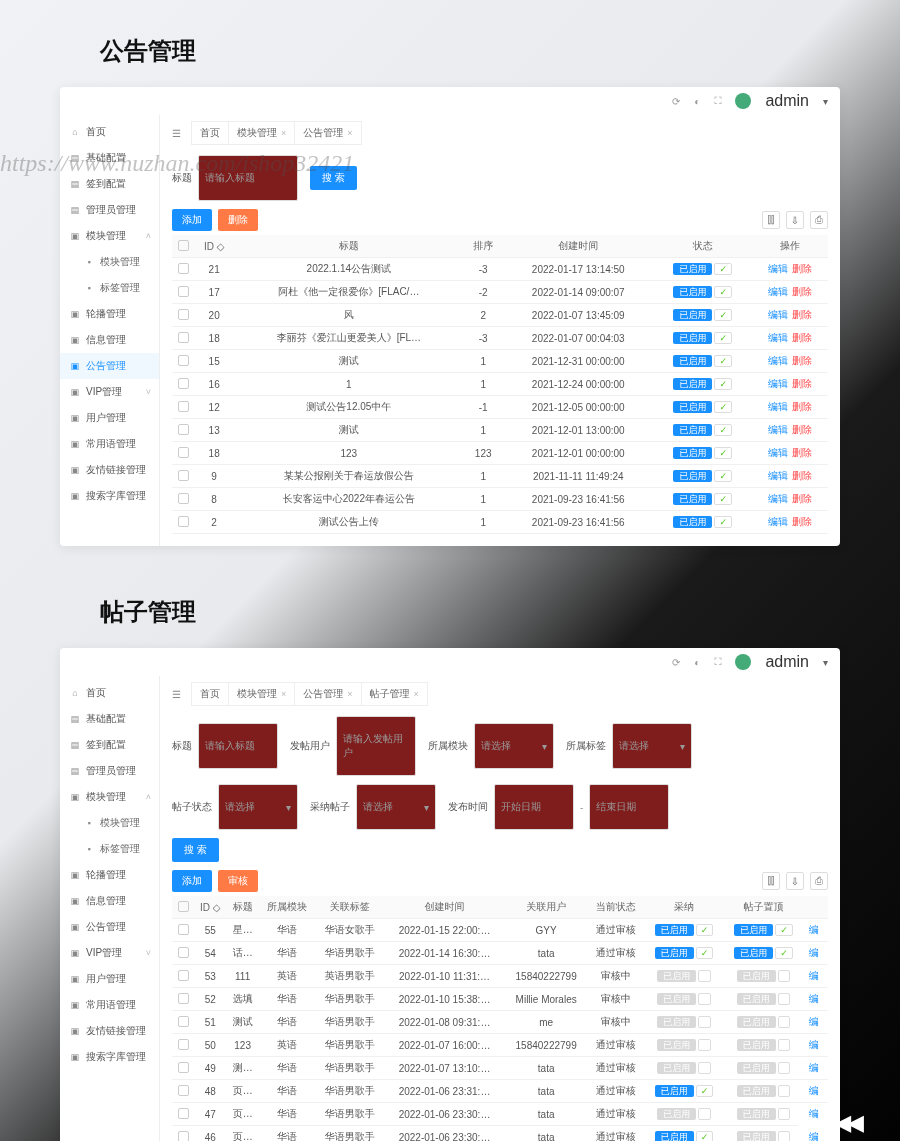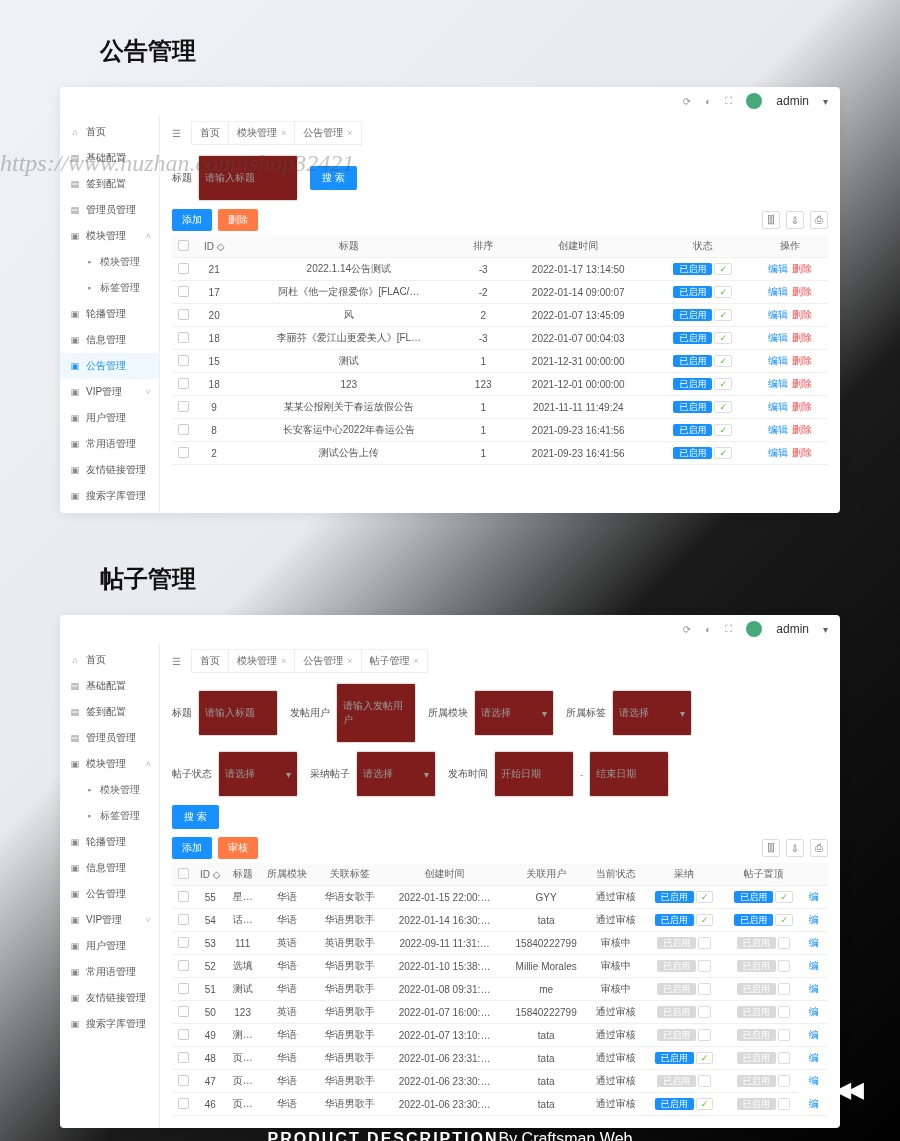--- a/index.html
+++ b/index.html
@@ -41,21 +41,21 @@
     display: flex;
     justify-content: flex-end;
     align-items: center;
     padding: 0 12px;
     gap: 14px;
     font-size: 10px;
     color: #666;
   }
   .titlebar .icon { cursor: pointer; color: #999; }
   .avatar { width: 16px; height: 16px; border-radius: 50%; background: #4a7; display:inline-block; }
-  .admin-label { color:#333; font-size:12px; }
+  .admin-label { color:#333; font-size:16px; }
   .body-wrap { display: flex; }
   .sidebar {
     width: 100px;
     border-right: 1px solid #eee;
     padding: 4px 0;
   }
   .side-item {
     display: flex;
     align-items: center;
     gap: 6px;
@@ -308,20 +308,47 @@
     <td><span class="checkbox"></span></td>
     <td>15</td>
     <td>测试</td>
     <td>1</td>
     <td>2021-12-31 00:00:00</td>
     <td><span class="badge-on">已启用</span><span class="check-btn">✓</span></td>
     <td><span class="link-edit">编辑</span><span class="link-del">删除</span></td>
             </tr>
             <tr>
     <td><span class="checkbox"></span></td>
+    <td>16</td>
+    <td>1</td>
+    <td>1</td>
+    <td>2021-12-24 00:00:00</td>
+    <td><span class="badge-on">已启用</span><span class="check-btn">✓</span></td>
+    <td><span class="link-edit">编辑</span><span class="link-del">删除</span></td>
+            </tr>
+            <tr>
+    <td><span class="checkbox"></span></td>
+    <td>12</td>
+    <td>测试公告12.05中午</td>
+    <td>-1</td>
+    <td>2021-12-05 00:00:00</td>
+    <td><span class="badge-on">已启用</span><span class="check-btn">✓</span></td>
+    <td><span class="link-edit">编辑</span><span class="link-del">删除</span></td>
+            </tr>
+            <tr>
+    <td><span class="checkbox"></span></td>
+    <td>13</td>
+    <td>测试</td>
+    <td>1</td>
+    <td>2021-12-01 13:00:00</td>
+    <td><span class="badge-on">已启用</span><span class="check-btn">✓</span></td>
+    <td><span class="link-edit">编辑</span><span class="link-del">删除</span></td>
+            </tr>
+            <tr>
+    <td><span class="checkbox"></span></td>
     <td>18</td>
     <td>123</td>
     <td>123</td>
     <td>2021-12-01 00:00:00</td>
     <td><span class="badge-on">已启用</span><span class="check-btn">✓</span></td>
     <td><span class="link-edit">编辑</span><span class="link-del">删除</span></td>
             </tr>
             <tr>
     <td><span class="checkbox"></span></td>
     <td>9</td>
@@ -560,21 +587,21 @@
     <td><span class="badge-on">已启用</span><span class="check-btn">✓</span></td>
     <td><span class="badge-on">已启用</span><span class="check-btn">✓</span></td>
     <td><span class="link-edit">编</span></td>
             </tr>
             <tr>
     <td><span class="checkbox"></span></td>
     <td>53</td>
     <td>111</td>
     <td>英语</td>
     <td>英语男歌手</td>
-    <td>2022-09-11 11:31:…</td>
+    <td>2022-01-10 11:31:…</td>
     <td>15840222799</td>
     <td>审核中</td>
     <td><span class="badge-off">已启用</span><span class="check-btn" style="color:#ccc">&nbsp;</span></td>
     <td><span class="badge-off">已启用</span><span class="check-btn" style="color:#ccc">&nbsp;</span></td>
     <td><span class="link-edit">编</span></td>
             </tr>
             <tr>
     <td><span class="checkbox"></span></td>
     <td>52</td>
     <td>选填</td>

